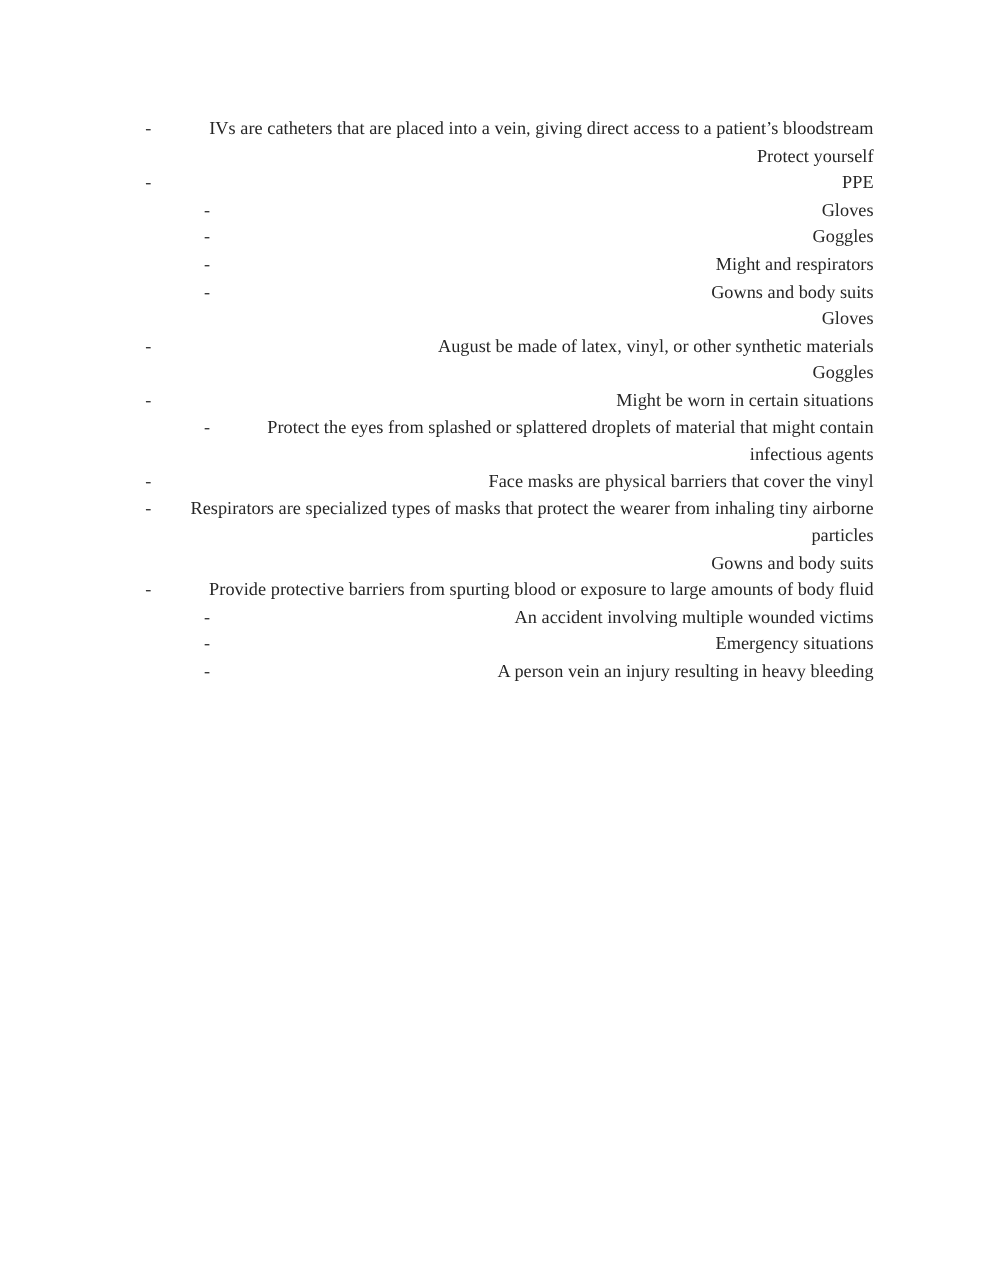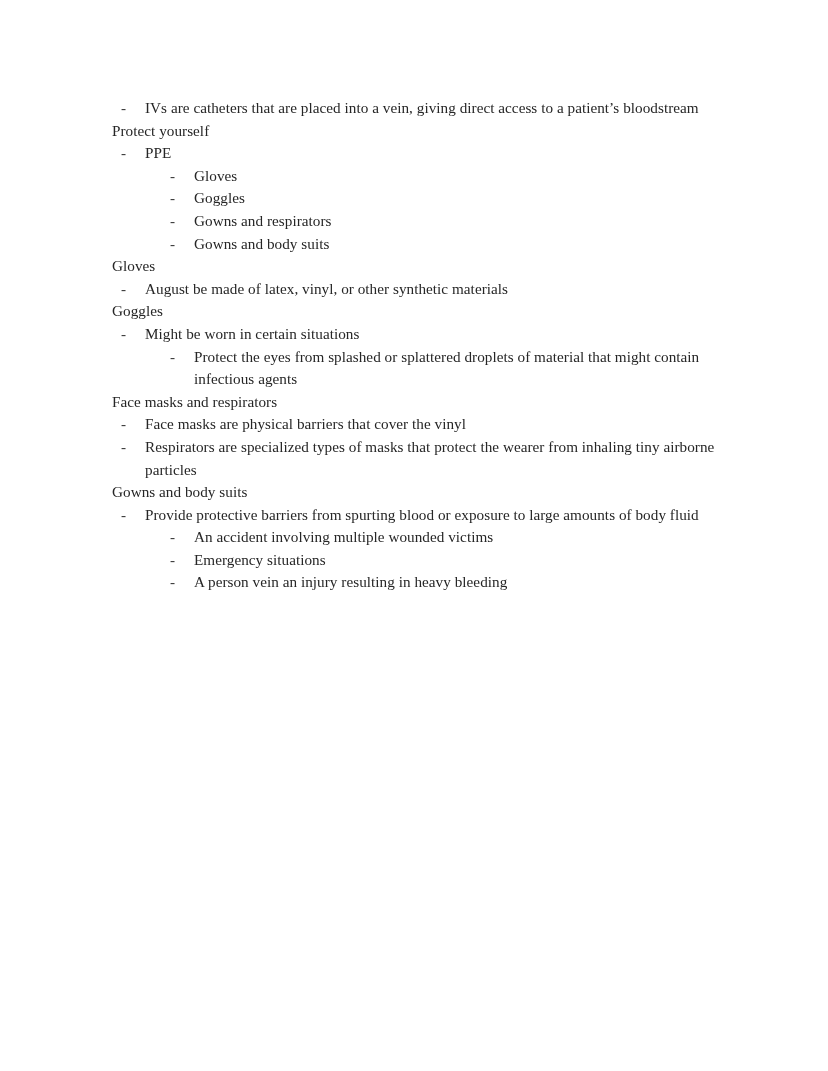--- a/index.html
+++ b/index.html
@@ -69,20 +69,21 @@
   }
 
   .dash {
     font-size: 15.2px;
     line-height: 22.6px;
     color: #3a3a3a;
   }
 
   .text {
     display: block;
+    text-align: right;
   }
 </style>
 </head>
 <body>
 
 <div class="page">
   <div class="doc-body">
       <div class="line lvl1">
         <span class="dash">-</span>
         <span class="text">IVs are catheters that are placed into a vein, giving direct access to a patient’s bloodstream</span>
@@ -97,21 +98,21 @@
       <div class="line lvl2">
         <span class="dash">-</span>
         <span class="text">Gloves</span>
       </div>
       <div class="line lvl2">
         <span class="dash">-</span>
         <span class="text">Goggles</span>
       </div>
       <div class="line lvl2">
         <span class="dash">-</span>
-        <span class="text">Gowns and respirators</span>
+        <span class="text">Might and respirators</span>
       </div>
       <div class="line lvl2">
         <span class="dash">-</span>
         <span class="text">Gowns and body suits</span>
       </div>
       <div class="line lvl0">
         <span class="text">Gloves</span>
       </div>
       <div class="line lvl1">
         <span class="dash">-</span>
@@ -120,23 +121,20 @@
       <div class="line lvl0">
         <span class="text">Goggles</span>
       </div>
       <div class="line lvl1">
         <span class="dash">-</span>
         <span class="text">Might be worn in certain situations</span>
       </div>
       <div class="line lvl2">
         <span class="dash">-</span>
         <span class="text">Protect the eyes from splashed or splattered droplets of material that might contain infectious agents</span>
-      </div>
-      <div class="line lvl0">
-        <span class="text">Face masks and respirators</span>
       </div>
       <div class="line lvl1">
         <span class="dash">-</span>
         <span class="text">Face masks are physical barriers that cover the vinyl</span>
       </div>
       <div class="line lvl1">
         <span class="dash">-</span>
         <span class="text">Respirators are specialized types of masks that protect the wearer from inhaling tiny airborne particles</span>
       </div>
       <div class="line lvl0">

